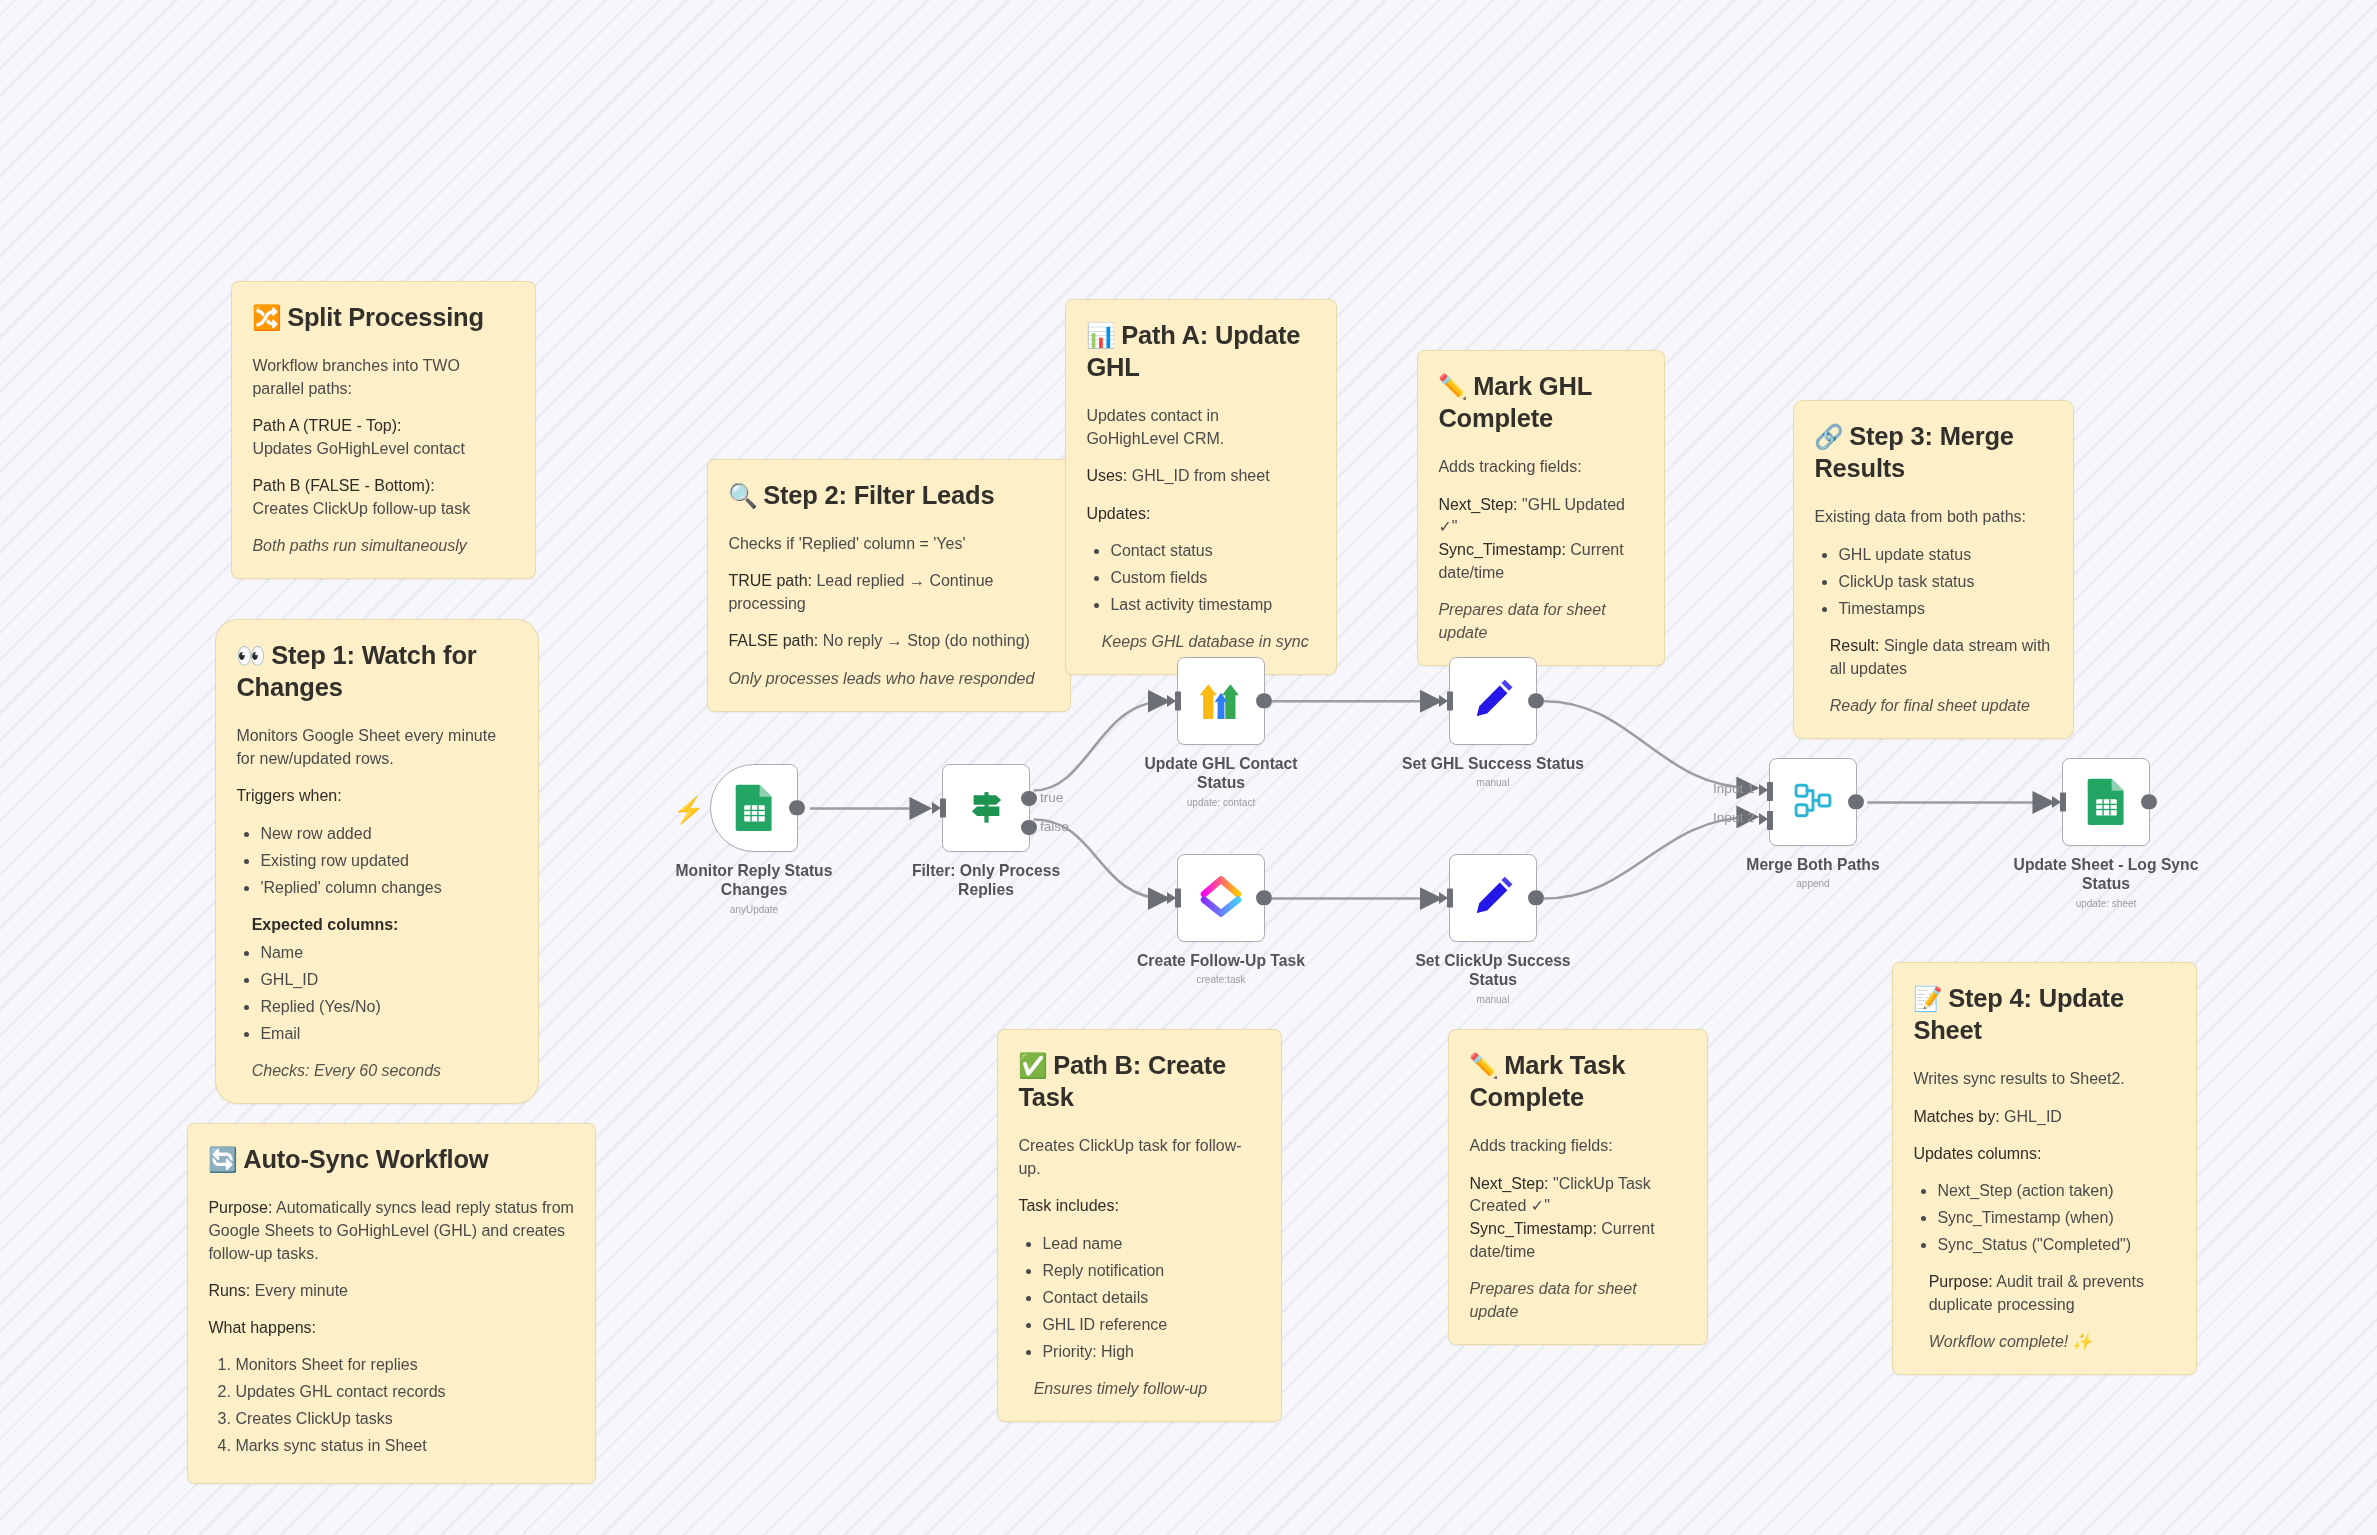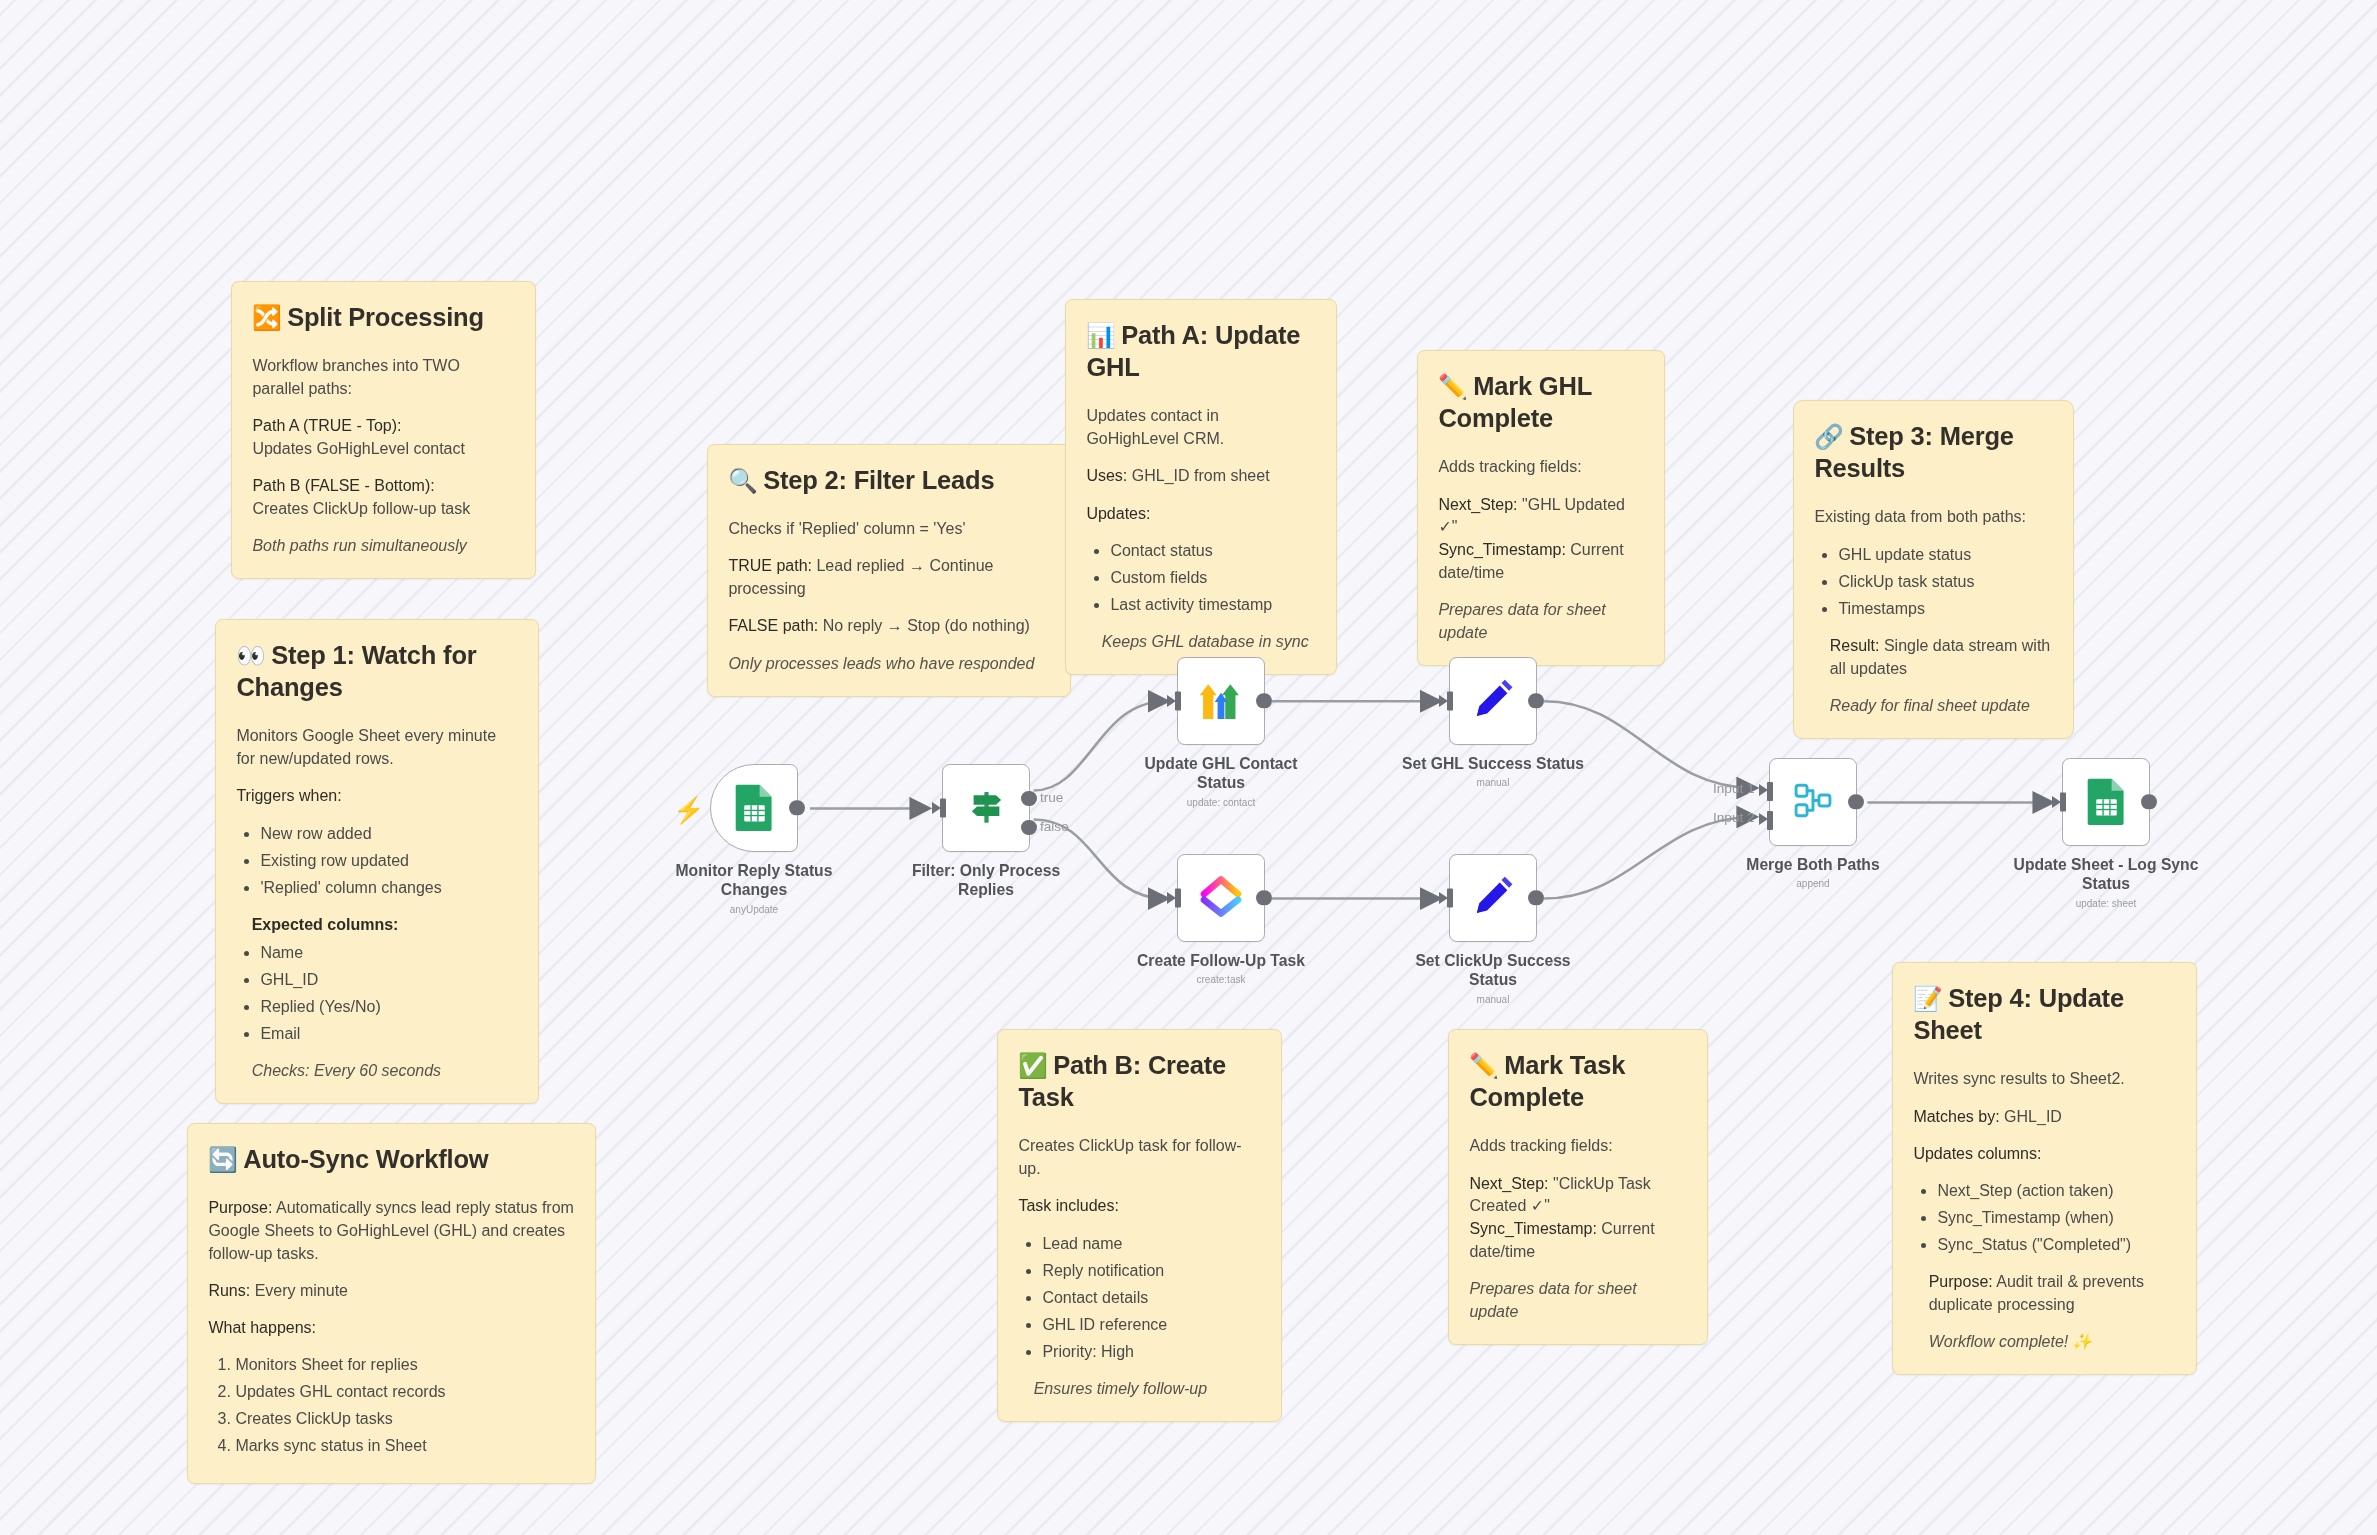--- a/index.html
+++ b/index.html
@@ -160,21 +160,21 @@
   <div class="sticky" style="left:231px; top:281px; width:305px;">
     <h2>
       <span class="emo">🔀</span><span>Split Processing</span>
     </h2>
     <p>Workflow branches into TWO parallel paths:</p>
     <p><b>Path A (TRUE - Top):</b><br><span>Updates GoHighLevel contact</span></p>
     <p><b>Path B (FALSE - Bottom):</b><br><span>Creates ClickUp follow-up task</span></p>
     <p class="ital">Both paths run simultaneously</p>
   </div>
 
-  <div class="sticky" style="left:215px; top:619px; width:324px;">
+  <div class="sticky" style="left:215px; top:619px; width:324px;border-radius:23px;">
     <h2>
       <span class="emo">👀</span><span>Step 1: Watch for Changes</span>
     </h2>
     <p>Monitors Google Sheet every minute for new/updated rows.</p>
     <p><b>Triggers when:</b></p>
     <ul>
       <li>New row added</li>
       <li>Existing row updated</li>
       <li>'Replied' column changes</li>
     </ul>
@@ -196,21 +196,21 @@
     <p><b>Runs:</b> <span>Every minute</span></p>
     <p><b>What happens:</b></p>
     <ol>
       <li>Monitors Sheet for replies</li>
       <li>Updates GHL contact records</li>
       <li>Creates ClickUp tasks</li>
       <li>Marks sync status in Sheet</li>
     </ol>
   </div>
 
-  <div class="sticky" style="left:707px; top:444px; width:364px;">
+  <div class="sticky" style="left:707px; top:459px; width:364px;">
     <h2>
       <span class="emo">🔍</span><span>Step 2: Filter Leads</span>
     </h2>
     <p>Checks if 'Replied' column = 'Yes'</p>
     <p><b>TRUE path:</b> <span>Lead replied → Continue processing</span></p>
     <p><b>FALSE path:</b> <span>No reply → Stop (do nothing)</span></p>
     <p class="ital">Only processes leads who have responded</p>
   </div>
 
   <div class="sticky" style="left:1065px; top:299px; width:272px;">

